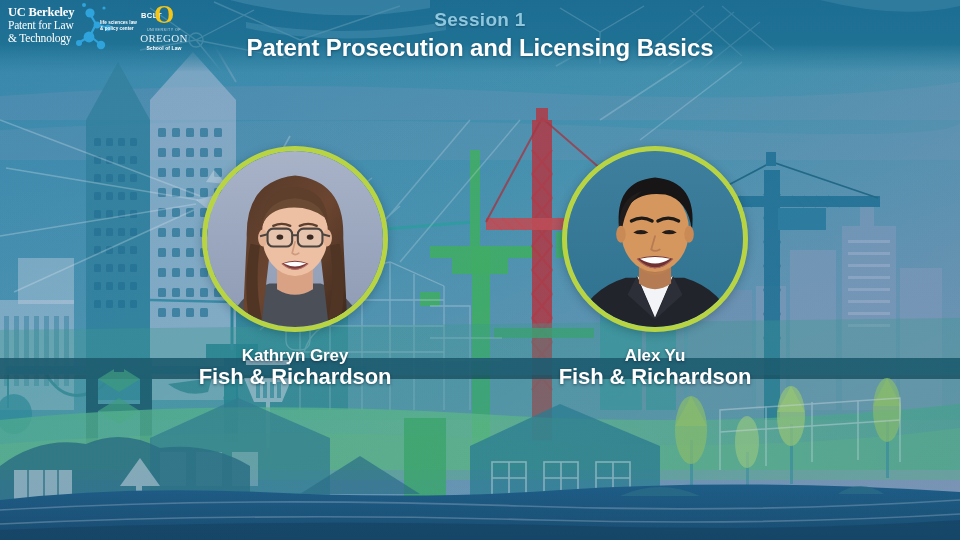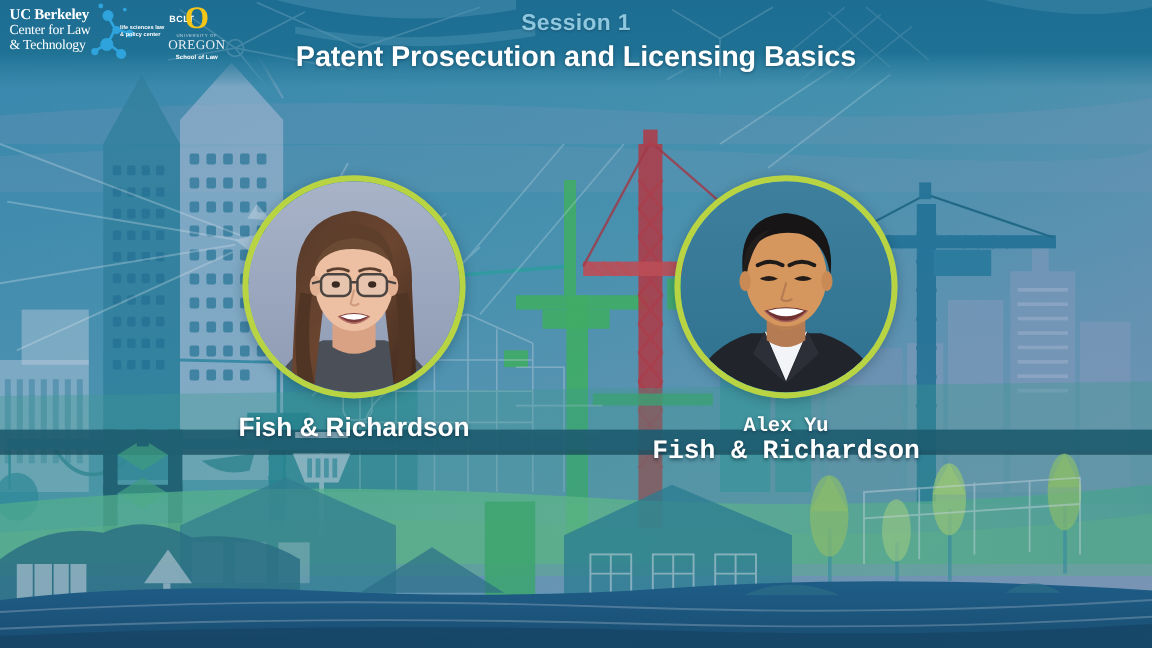--- a/index.html
+++ b/index.html
@@ -74,21 +74,21 @@
 
   
   .caption{
     position:absolute;z-index:26;text-align:center;width:320px;
     color:#ffffff;font-weight:bold;
     text-shadow:0 1px 3px rgba(2,26,40,.55);
   }
   .caption .nm{font-size:17px;line-height:21px;letter-spacing:-.1px;}
   .caption .af{font-size:22px;line-height:21px;letter-spacing:-.1px;}
   .c-left{left:135px;top:345px;}
-  .c-right{left:495px;top:345px;font-family:Liberation Mono, monospace;}
+  .c-right{left:495px;top:345px;}
 </style>
 </head>
 <body>
 
 <div class="slide">
 
   <svg class="layer" viewBox="0 0 960 540" preserveAspectRatio="none">
     <defs>
       <linearGradient id="skyG" x1="0" y1="0" x2="1" y2="1">
         <stop offset="0" stop-color="#2e86ab"></stop>
@@ -628,20 +628,21 @@
         <path d="M74 114 Q93 108 112 114 Q93 134 74 114 Z" fill="#6f3230"></path>
         <path d="M77 114 Q93 110 109 114 Q93 124 77 114 Z" fill="#ffffff"></path>
         <path d="M74 114 Q93 133 112 114" stroke="#a9655c" stroke-width="1.2" fill="none"></path>
 
         <path d="M78 124 Q93 136 108 124" stroke="#bf834f" stroke-width="2" fill="none" opacity=".5"></path>
       </g>
     </svg>
   </div>
 
   <div class="caption c-left">
+    <div class="nm">Kathryn Grey</div>
     <div class="af">Fish &amp; Richardson</div>
   </div>
   <div class="caption c-right">
     <div class="nm">Alex Yu</div>
     <div class="af">Fish &amp; Richardson</div>
   </div>
 
   <div class="header-band fade">
     <svg viewBox="0 0 960 72" preserveAspectRatio="none" style="position:absolute;inset:0;width:100%;height:100%;">
       <g stroke="#6ea3bd" stroke-width="1.4" fill="none" opacity=".45">
@@ -693,21 +694,21 @@
           <circle cx="108" cy="28" r="3.2"></circle>
           <circle cx="101" cy="45" r="4.2"></circle>
           <circle cx="79" cy="43" r="3"></circle>
           <circle cx="84" cy="5" r="2"></circle>
           <circle cx="104" cy="8" r="1.6"></circle>
         </g>
       </svg>
 
       <div class="lg-berkeley">
         <div class="l1">UC Berkeley</div>
-        <div class="l2">Center for Law</div>
+        <div class="l2">Patent for Law</div>
         <div class="l2">&amp; Technology</div>
       </div>
 
       <div class="lg-bclt">
         <div class="b1">BCLT</div>
         <div class="b2">life sciences law</div>
         <div class="b2">&amp; policy center</div>
       </div>
 
       <div class="lg-oregon">

